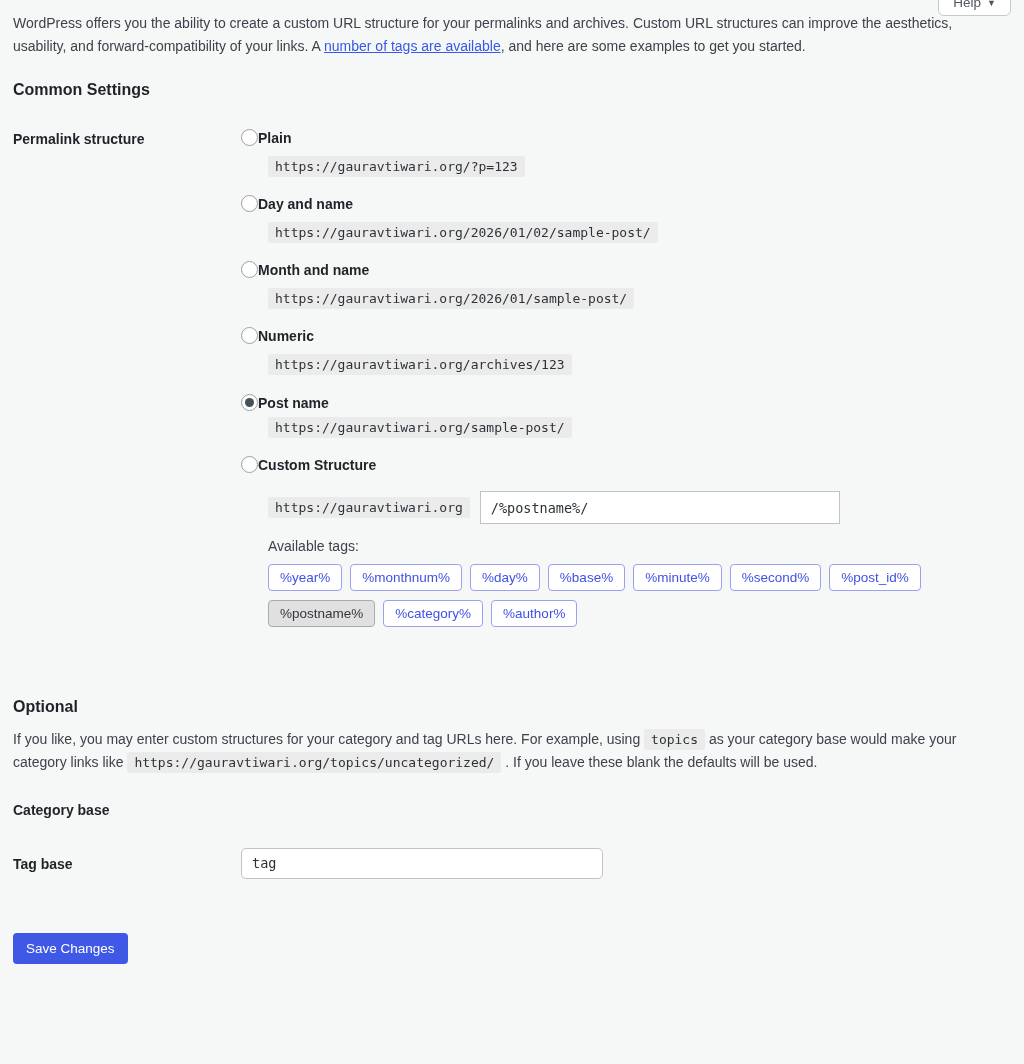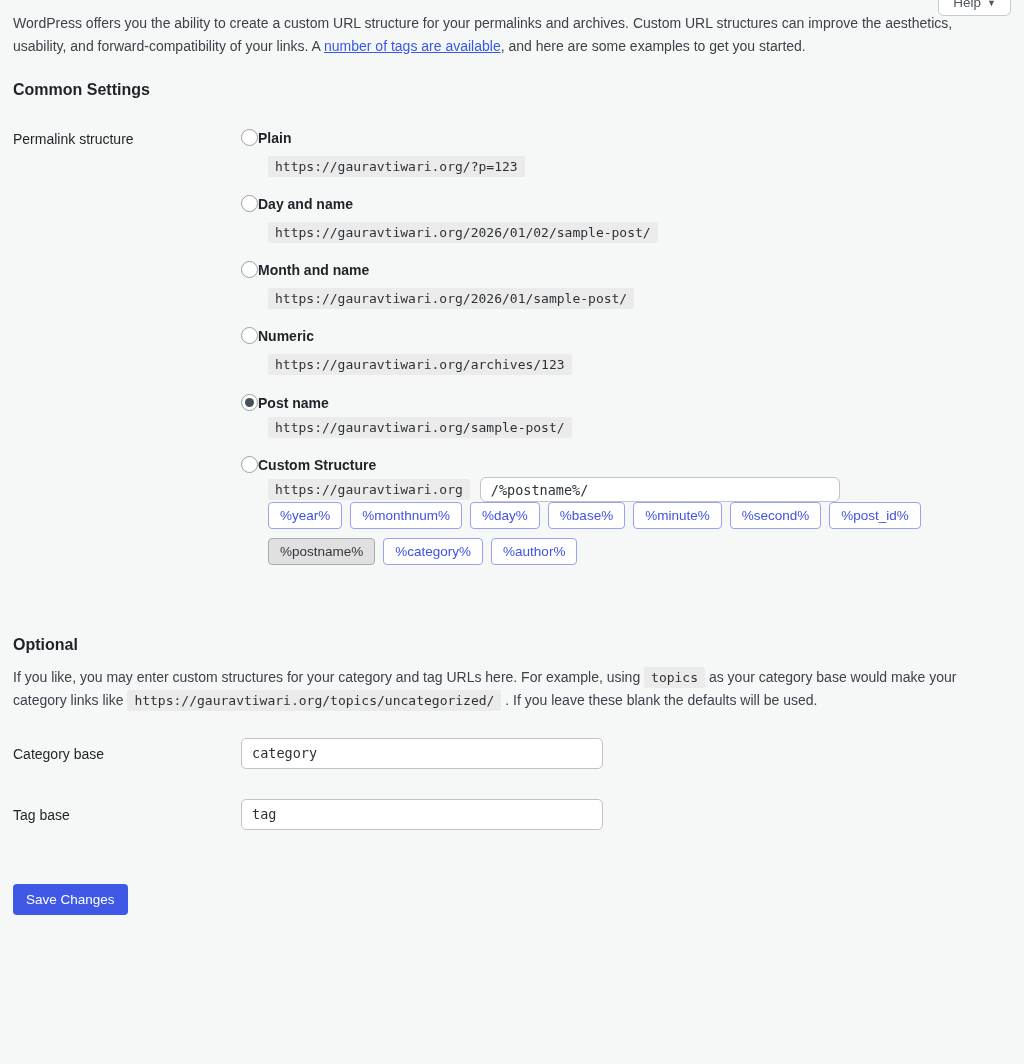--- a/index.html
+++ b/index.html
@@ -69,21 +69,21 @@
 
   
   .form-row {
     display: grid;
     grid-template-columns: 228px 1fr;
     align-items: start;
   }
   .form-row.structure-row { margin-top: 30px; }
   .row-label {
     font-size: 14px;
-    font-weight: 400;
+    font-weight: 700;
     color: #1d2327;
     padding-top: 2px;
   }
 
   
   .option { margin-bottom: 21px; }
   .option-label {
     display: inline-flex;
     align-items: center;
     cursor: pointer;
@@ -111,30 +111,30 @@
     font-weight: 700;
     color: #1d2327;
   }
   .option-example {
     margin: 9px 0 0 27px;
     font-size: 13px;
   }
 
   
   .custom-row {
-    margin: 0 0 0 27px;
+    margin: 14px 0 0 27px;
     display: flex;
     align-items: center;
     gap: 10px;
   }
   .custom-input {
     width: 360px;
-    height: 25px;
+    height: 33px;
     border: 1px solid #c0c2c6;
-    border-radius: 6px;
+    border-radius: 0;
     background: #ffffff;
     font-family: "DejaVu Sans Mono", monospace;
     font-size: 13.5px;
     color: #2c3338;
     padding: 0 10px;
   }
   .available-tags-label {
     margin: 14px 0 10px 27px;
     font-size: 14px;
     color: #3c434a;
@@ -252,20 +252,21 @@
 
       <div class="option">
         <label class="option-label">
           <span class="radio"></span>
           <span class="option-text">Custom Structure</span>
         </label>
         <div class="custom-row">
           <code class="inline-code">https://gauravtiwari.org</code>
           <input class="custom-input" type="text" value="/%postname%/" style="">
         </div>
+        <div class="available-tags-label">Available tags:</div>
         <div class="tags-wrap">
           <button class="tag-btn">%year%</button>
           <button class="tag-btn">%monthnum%</button>
           <button class="tag-btn">%day%</button>
           <button class="tag-btn">%base%</button>
           <button class="tag-btn">%minute%</button>
           <button class="tag-btn">%second%</button>
           <button class="tag-btn">%post_id%</button>
           <button class="tag-btn active">%postname%</button>
           <button class="tag-btn">%category%</button>
@@ -275,21 +276,20 @@
 
     </div>
   </div>
 
   <div class="optional-section">
     <h2 class="section-heading">Optional</h2>
     <p class="body-text"><span>If you like, you may enter custom structures for your category and tag URLs here. For example, using </span><code class="inline-code">topics</code><span> as your category base would make your category links like </span><code class="inline-code">https://gauravtiwari.org/topics/uncategorized/</code><span> . If you leave these blank the defaults will be used.</span></p>
 
     <div class="form-row field-row">
       <div class="row-label">Category base</div>
-      <div><input class="text-input" type="text" value="category" style=""></div>
     </div>
 
     <div class="form-row field-row">
       <div class="row-label">Tag base</div>
       <div><input class="text-input" type="text" value="tag" style=""></div>
     </div>
 
     <button class="save-btn">Save Changes</button>
   </div>
 

